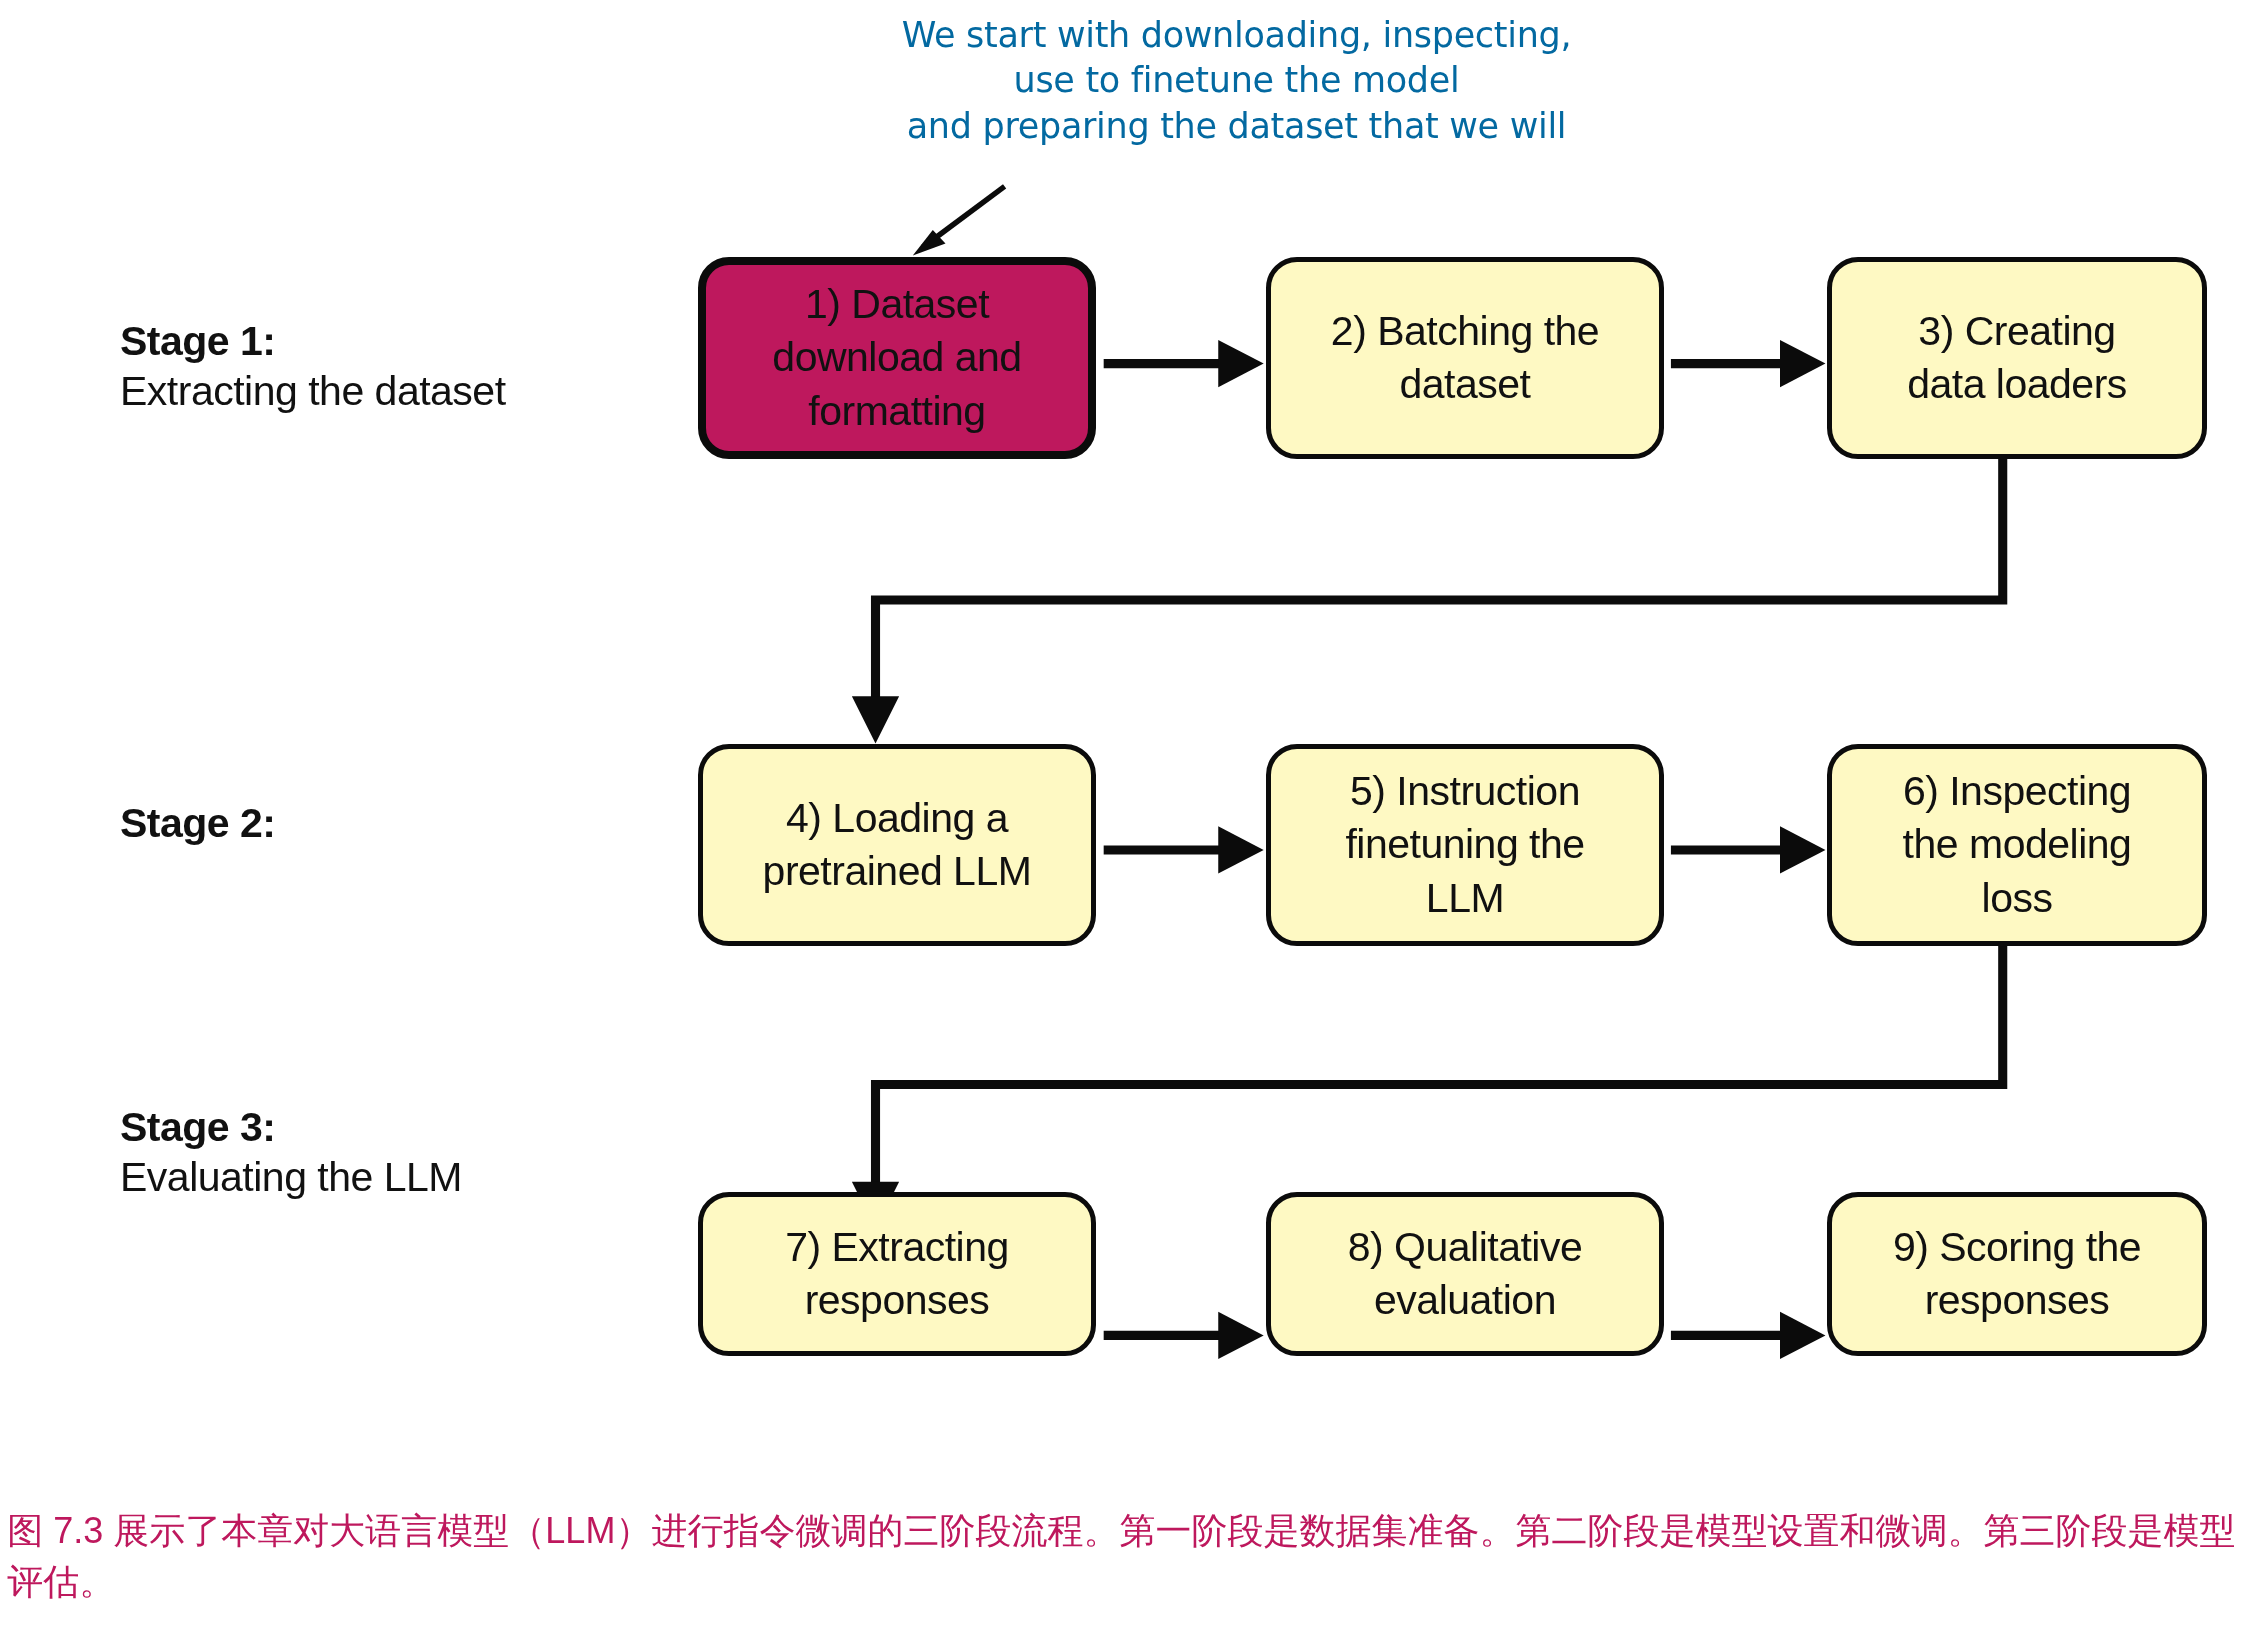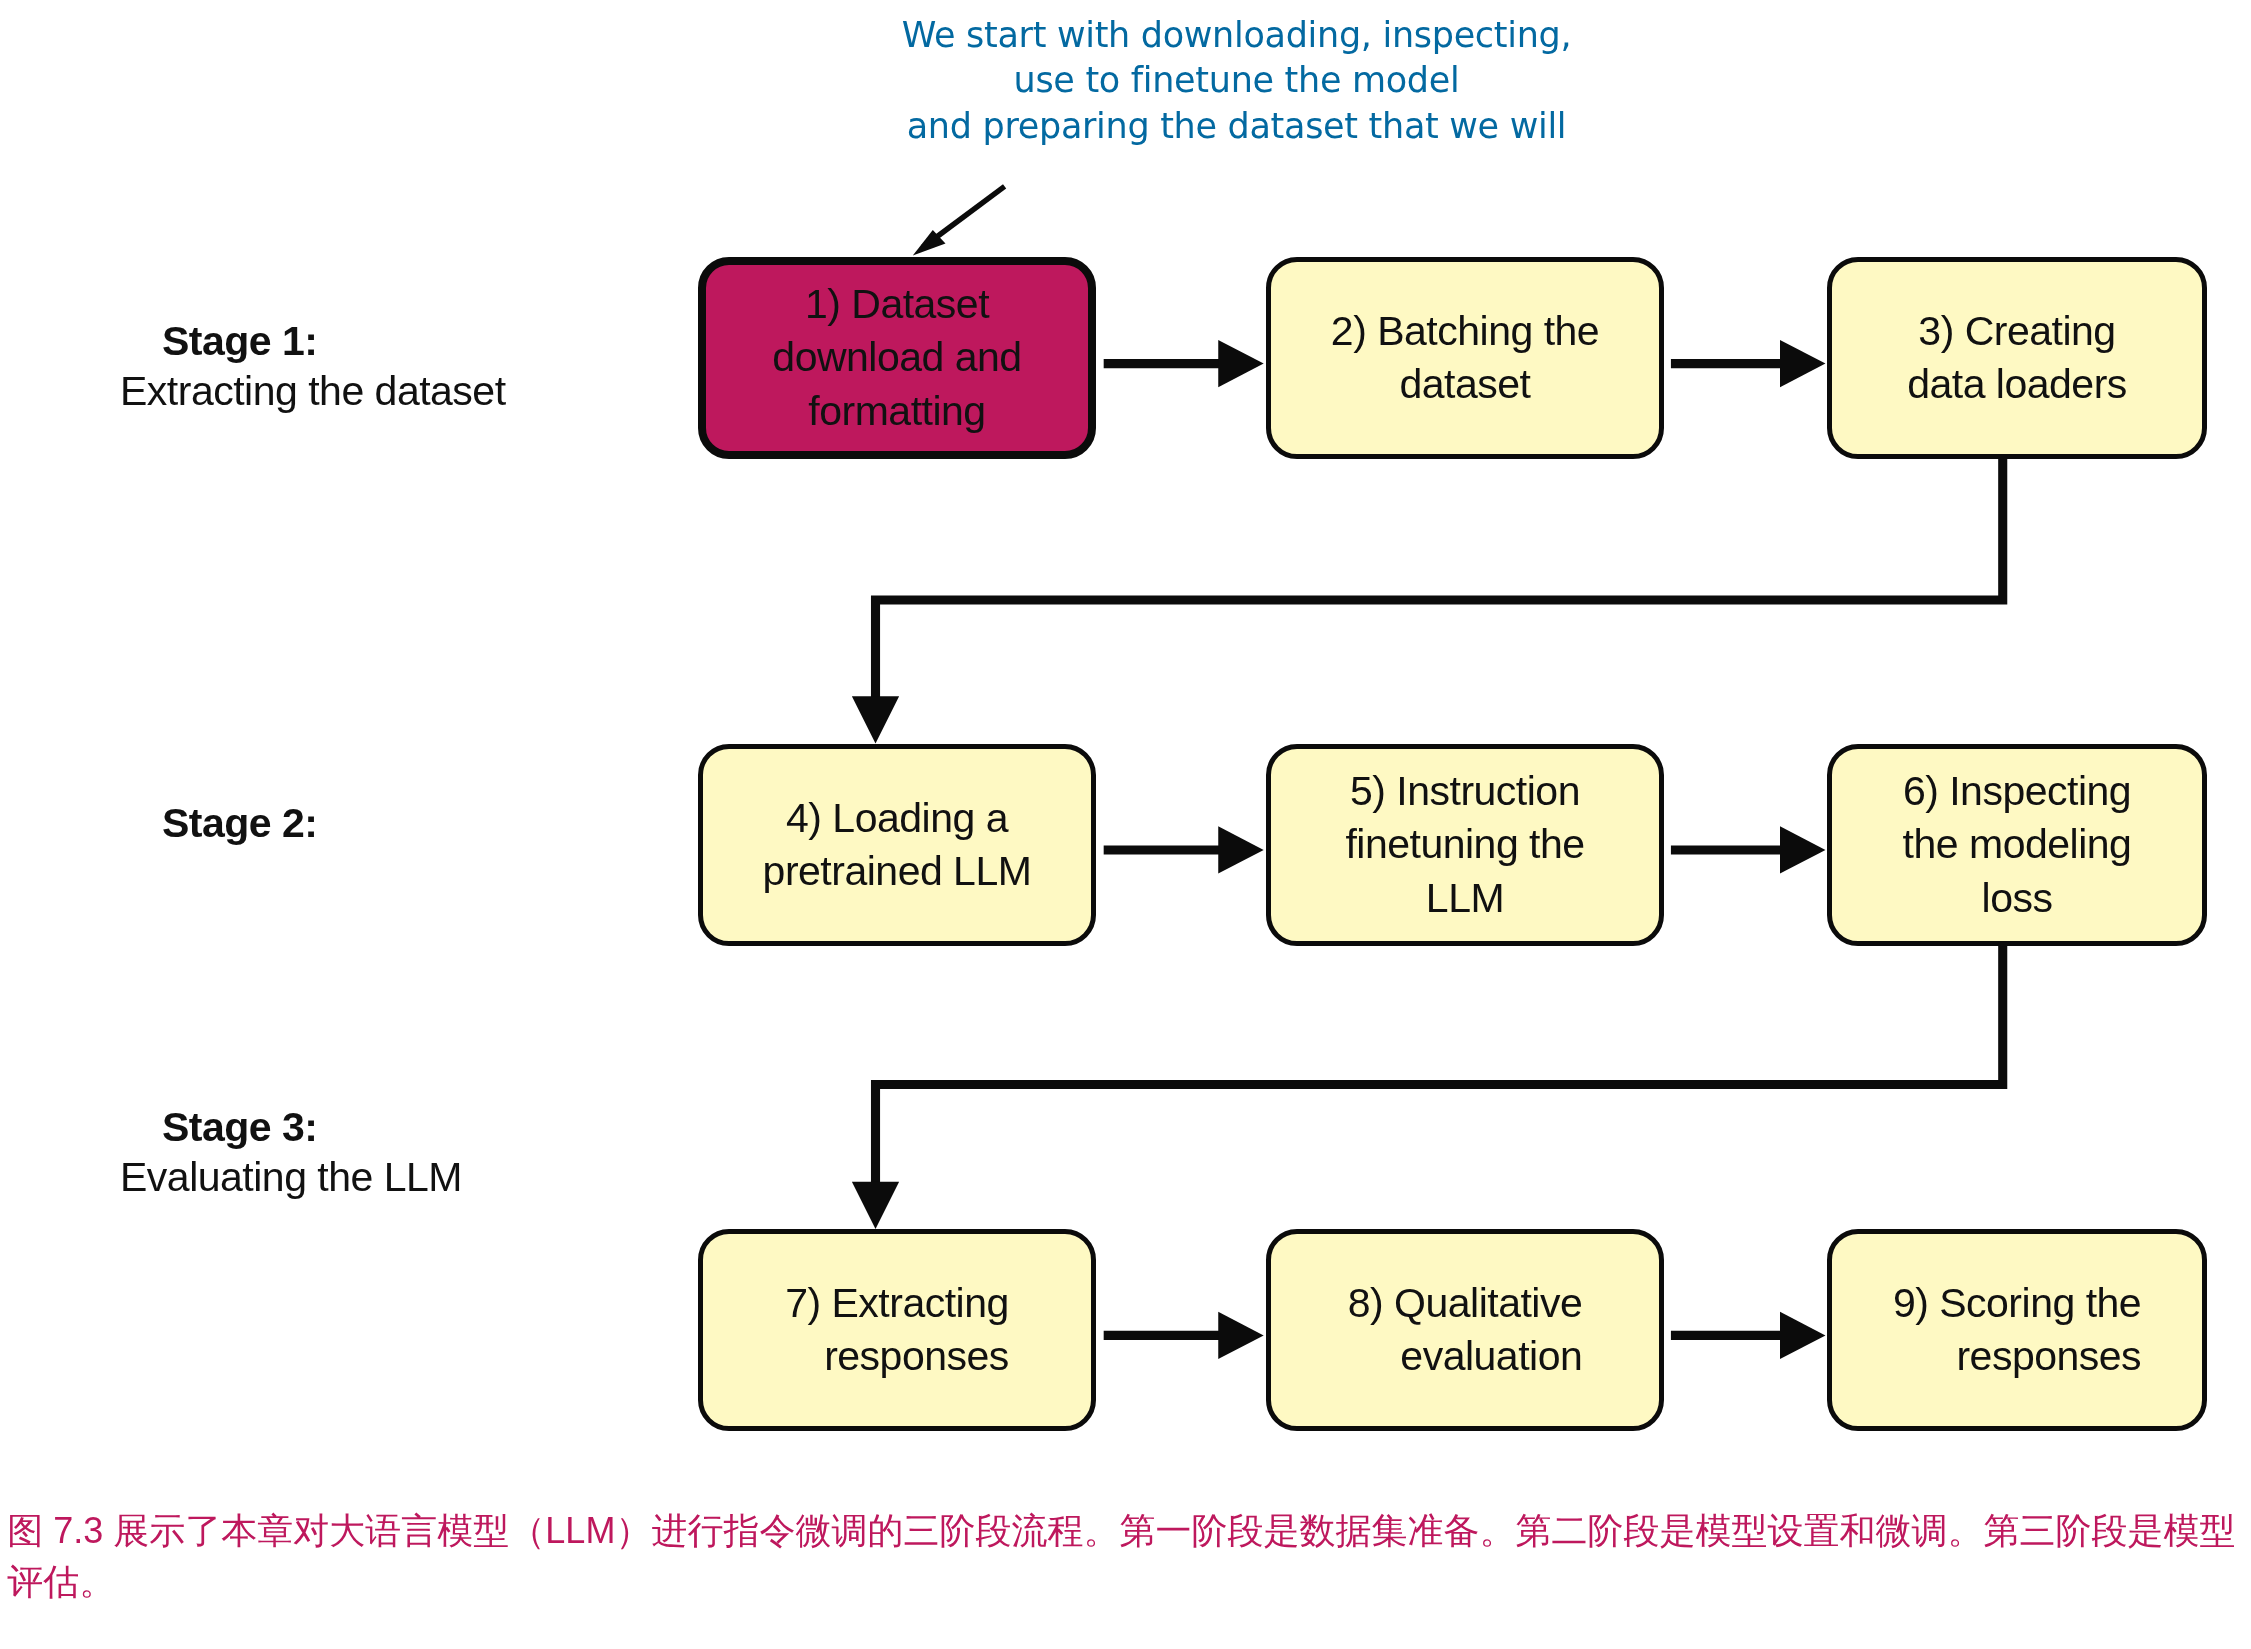--- a/index.html
+++ b/index.html
@@ -45,21 +45,20 @@
     left: 120px;
     width: 564px;
     color: #111111;
   }
   .stage-title {
     display: block;
     font-size: 41px;
     font-weight: 700;
     line-height: 1.22;
     letter-spacing: -0.5px;
-    margin-left: 42px;
   }
   .stage-sub {
     display: block;
     font-size: 41px;
     font-weight: 400;
     line-height: 1.22;
     letter-spacing: -0.5px;
   }
   #stage-label-1 { top: 316px; }
   #stage-label-2 { top: 798px; }
@@ -88,21 +87,21 @@
   }
   .step-text { display: block; }
 
   
   .col-1 { left: 698px;  width: 398px; }
   .col-2 { left: 1266px; width: 398px; }
   .col-3 { left: 1827px; width: 380px; }
 
   .row-1 { top: 257px;  height: 202px; }
   .row-2 { top: 744px;  height: 202px; }
-  .row-3 { top: 1229px; height: 202px; text-align: right; }
+  .row-3 { top: 1192px; height: 164px; }
 
   
   #wires {
     position: absolute;
     left: 0; top: 0;
     width: 2251px;
     height: 1649px;
     pointer-events: none;
   }
 

